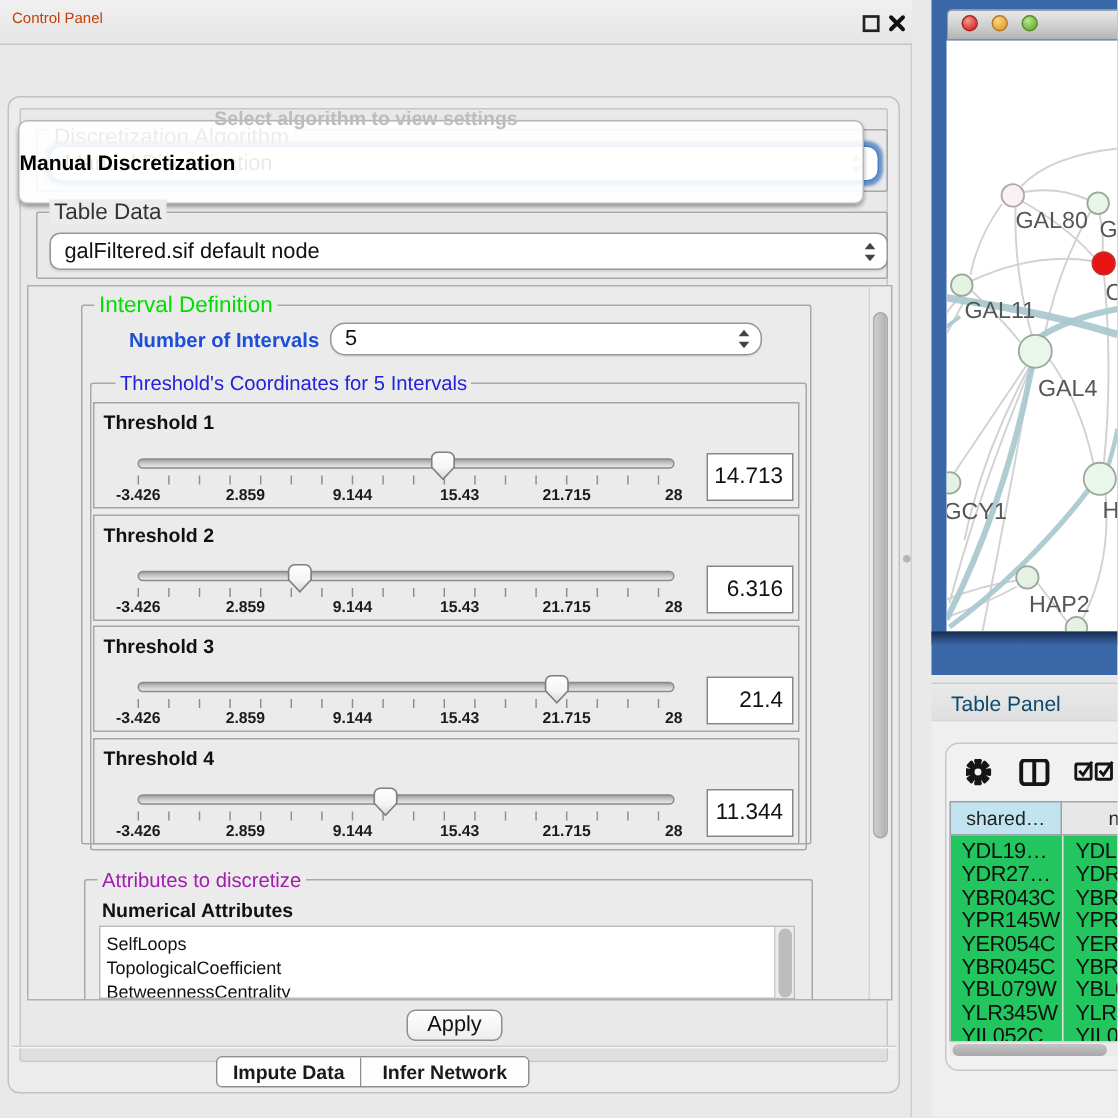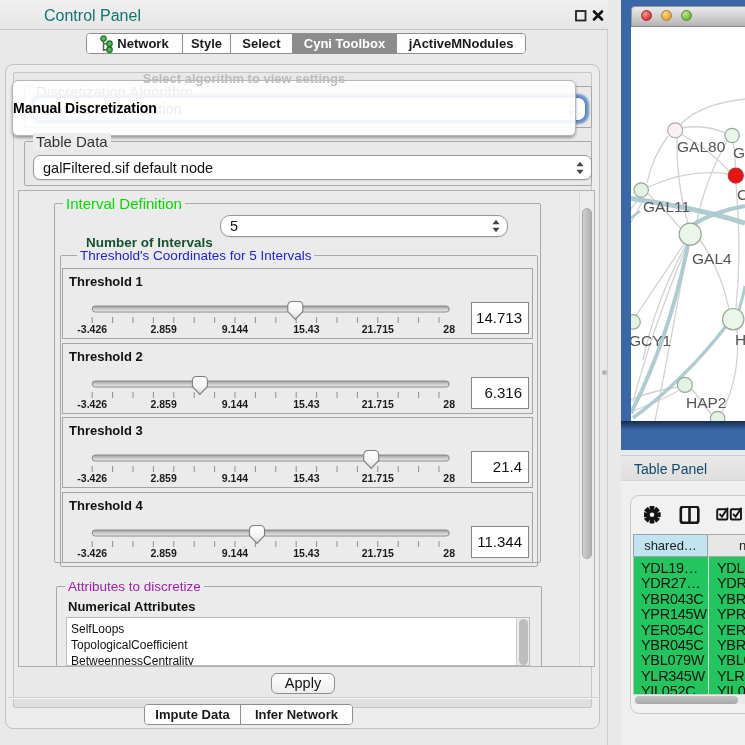--- a/index.html
+++ b/index.html
@@ -1,21 +1,21 @@
 <!DOCTYPE html>
 <html><head>
 <meta charset="utf-8">
 <style>
 * { margin:0; padding:0; box-sizing:border-box; }
 html,body { width:745px; height:745px; overflow:hidden; font-family:"Liberation Sans",sans-serif; background:#e9e9e9; }
 .abs { position:absolute; }
 #stage { position:relative; width:745px; height:745px; overflow:hidden; }
 
 #titlebar { left:0; top:0; width:608px; height:30px; background:linear-gradient(#f0f0f0,#e6e6e6); border-bottom:1px solid #c4c4c4; }
-#titletext { left:8px; top:7px; font-size:16px; color:#0f766e;margin-left:36px; }
+#titletext { left:8px; top:7px; font-size:10px; color:#c2410c; }
 
 .tabgroup { display:flex; border:1px solid #8e8e8e; border-radius:4px; background:#fdfdfd; overflow:hidden; height:21px; }
 .tabgroup .seg { display:flex; align-items:center; justify-content:center; font-size:13px; font-weight:700; color:#1a1a1a; border-right:1px solid #8e8e8e; background:#fdfdfd; white-space:nowrap; }
 .tabgroup .seg:last-child { border-right:none; }
 .tabgroup .sel { background:#8c8c8c; color:#fff; }
 
 #outerpanel { left:5px; top:64px; width:595px; height:665px; border:1px solid #c2c2c2; border-radius:8px; background:#ececec; }
 .fieldset { border:1px solid #a8a8a8; border-radius:2px; }
 .flabel { position:absolute; top:-9px; left:8px; background:#ececec; padding:0 3px; font-size:15px; color:#333; white-space:nowrap; }
 .combo { background:#fff; border:1px solid #979797; border-radius:7px; font-size:14.5px; color:#111; box-shadow:0 1px 1px rgba(0,0,0,0.08); }
@@ -44,33 +44,20 @@
 <div id="stage">
 
   <div class="abs" id="titlebar"></div>
   <div class="abs" id="titletext">Control Panel</div>
 
   <svg class="abs" style="left:574px;top:9px" width="32" height="14" viewBox="0 0 32 14">
     <rect x="2" y="2" width="9.5" height="9.5" fill="none" stroke="#222" stroke-width="1.8"></rect>
     <path d="M20,2.5 L28,10.5 M28,2.5 L20,10.5" stroke="#111" stroke-width="2.6" stroke-linecap="round"></path>
   </svg>
 
-  <div class="abs tabgroup" style="left:86px;top:33px;">
-    <div class="seg" style="width:96px;">
-      <svg width="13" height="18" viewBox="0 0 13 18" style="margin-right:4px">
-        <path d="M3.5,4 L3.5,16 M3.5,8.7 L9.3,8.7 M3.5,14.7 L9.3,14.7" stroke="#5d5d68" stroke-width="1.5" fill="none"></path>
-        <circle cx="3.5" cy="3.6" r="2.7" fill="#57b557" stroke="#1d791d" stroke-width="1.3"></circle>
-        <circle cx="9.5" cy="8.7" r="2.7" fill="#57b557" stroke="#1d791d" stroke-width="1.3"></circle>
-        <circle cx="9.5" cy="14.7" r="2.7" fill="#57b557" stroke="#1d791d" stroke-width="1.3"></circle>
-      </svg>Network</div>
-    <div class="seg" style="width:48px;">Style</div>
-    <div class="seg" style="width:62px;">Select</div>
-    <div class="seg sel" style="width:104px;">Cyni Toolbox</div>
-    <div class="seg" style="width:128px;">jActiveMNodules</div>
-  </div>
 
   <div class="abs" id="outerpanel"></div>
   <div class="abs" style="left:13px;top:72px;width:579px;height:636px;border:1px solid #c6c6c6;border-radius:2px;background:#e9e9e9;"></div>
   <div class="abs" style="left:14px;top:698px;width:577px;height:9px;background:#dfdfdf;"></div>
 
   <div class="abs fieldset" style="left:24px;top:86px;width:568px;height:42px;">
     <span class="flabel" style="top:-4px;">Discretization Algorithm</span>
   </div>
   <div class="abs combo" style="left:33px;top:97px;width:553px;height:24px; box-shadow:0 0 2px 2.5px rgba(74,127,193,0.8); border:1.5px solid #4d82c4; border-radius:8px;">
     <span class="combotext">Manual Discretization</span>
@@ -93,21 +80,21 @@
         <path d="M4.5,0 L8.5,5 L0.5,5 Z" fill="#444"></path>
         <path d="M4.5,14 L8.5,9 L0.5,9 Z" fill="#444"></path>
       </svg>
   </div>
 
   <div class="abs" id="scrollpane">
 
     <div class="abs fieldset" style="left:35px;top:12px;width:487px;height:360px;">
       <span class="flabel" style="background:#ebebeb;color:#00dd00;">Interval Definition</span>
     </div>
-    <div class="abs" style="left:67px;top:28px;font-size:13.5px;font-weight:700;color:#14532d;margin-top:16px;">Number of Intervals</div>
+    <div class="abs" style="left:67px;top:28px;font-size:13.5px;font-weight:700;color:#1d4ed8;">Number of Intervals</div>
     <div class="abs combo" style="left:201px;top:24px;width:288px;height:22px;border-radius:10px;">
       <span class="combotext">5</span>
       <svg class="stepper" viewBox="0 0 9 14">
           <path d="M4.5,0 L8.5,5 L0.5,5 Z" fill="#444"></path>
           <path d="M4.5,14 L8.5,9 L0.5,9 Z" fill="#444"></path>
         </svg>
     </div>
 
     <div class="abs fieldset" style="left:41px;top:64px;width:478px;height:312px;">
       <span class="flabel" style="background:#ebebeb;color:#2222dd;font-size:13.5px;left:16px;top:-8px;">Threshold's Coordinates for 5 Intervals</span>

